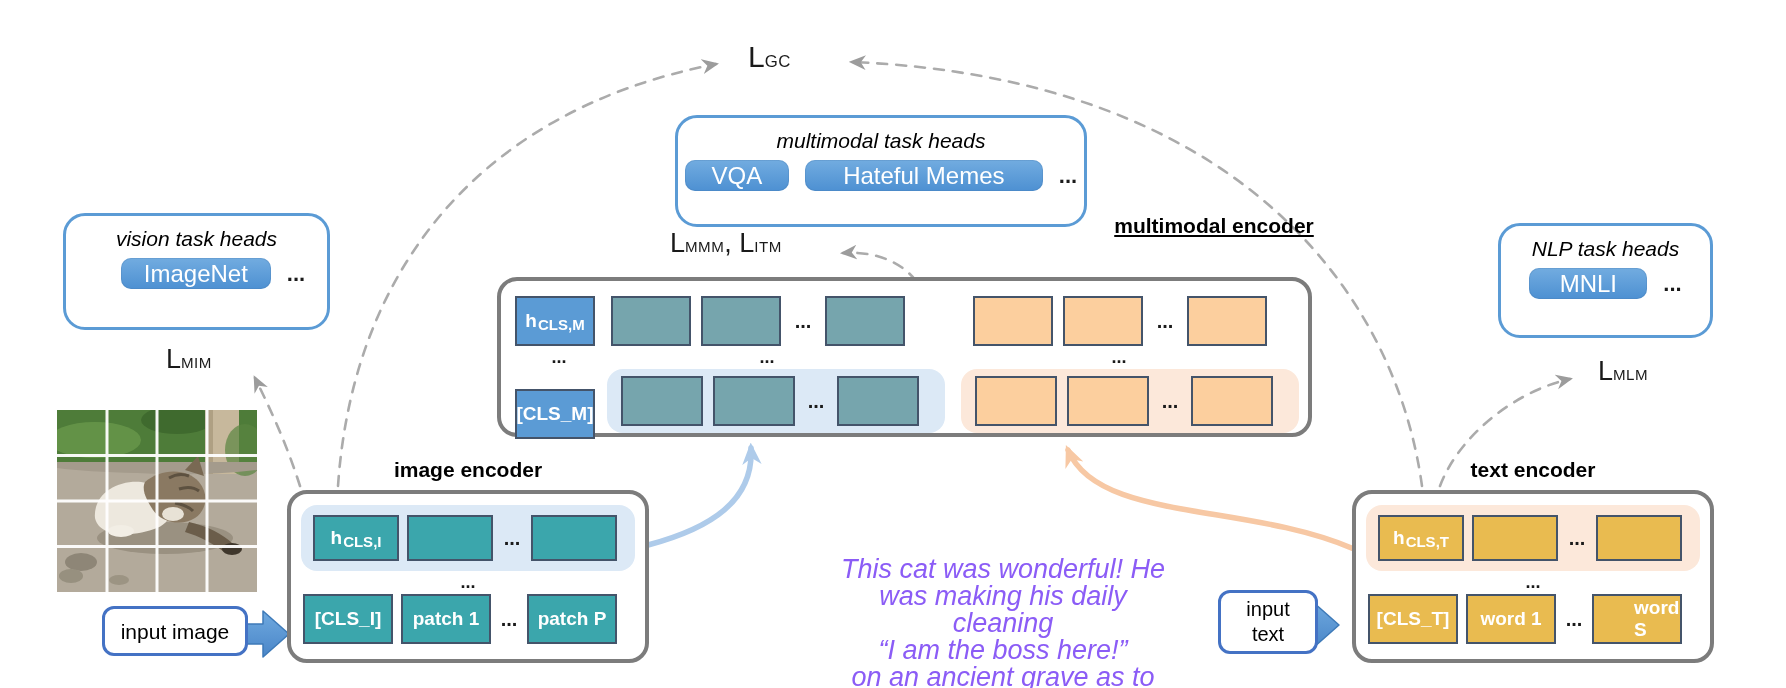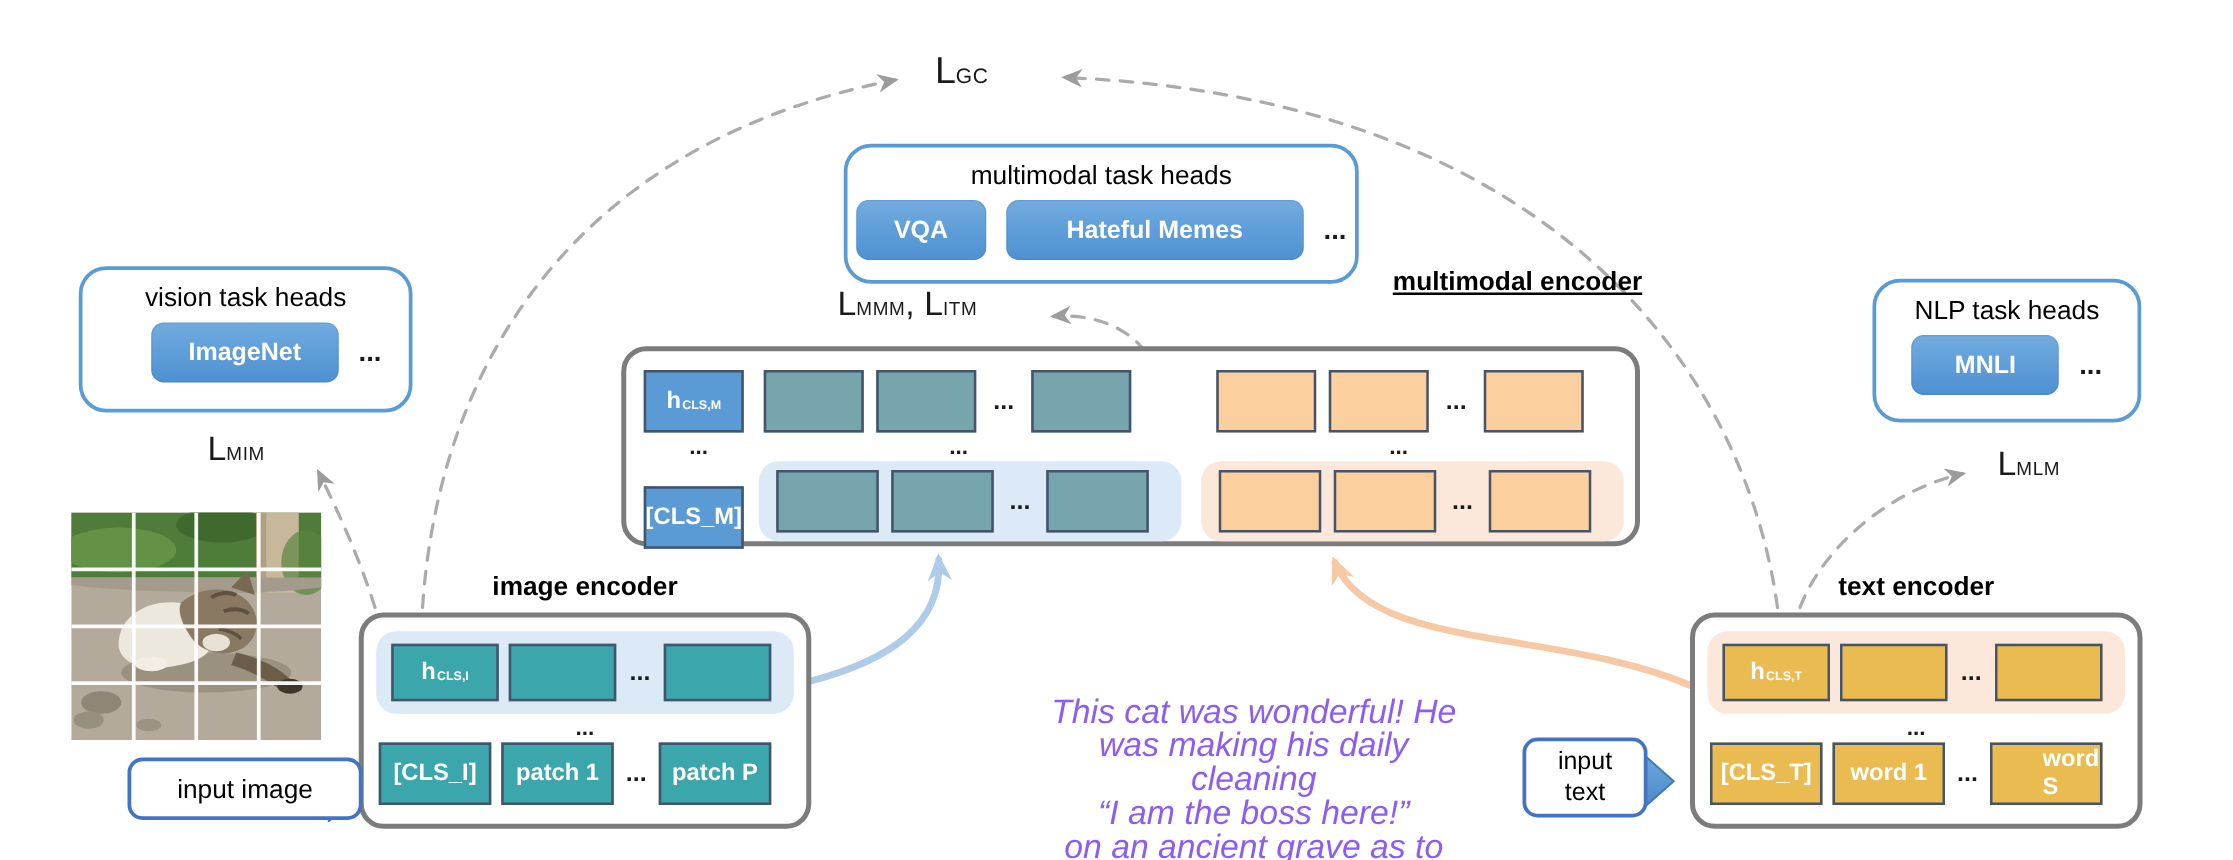--- a/index.html
+++ b/index.html
@@ -8,33 +8,33 @@
 
   
   .abs{position:absolute;}
   .block{border:2px solid #44546A;display:flex;align-items:center;justify-content:center;
          color:#fff;font-weight:bold;font-size:19px;box-sizing:border-box;}
   .teal{background:#3BA6AC;}
   .mteal{background:#76A5AD;}
   .orangeblk{background:#FCCF9E;}
   .goldblk{background:#E9BB50;}
   .blueblk{background:#5B9BD5;}
-  .block sub{font-size:10px;font-weight:bold;margin-left:1px;transform:translateY(3px);}
+  .block sub{font-size:15px;font-weight:bold;margin-left:1px;transform:translateY(3px);}
   .ell{font-weight:bold;color:#1a1a1a;font-size:20px;display:flex;align-items:center;justify-content:center;}
 
   .encoder-box{position:absolute;border:4px solid #7C7C7C;border-radius:20px;background:#fff;box-sizing:content-box;}
   .enc-label{position:absolute;font-weight:bold;font-size:21px;color:#000;text-align:center;}
 
   .task-box{position:absolute;border:3.5px solid #5B9BD5;border-radius:22px;background:#fff;
             display:flex;flex-direction:column;align-items:center;box-sizing:border-box;}
-  .task-title{font-size:21px;color:#000;margin-top:11px;}
+  .task-title{font-size:21px;color:#000;margin-top:11px;font-style:italic;}
   .task-row{display:flex;align-items:center;gap:16px;margin-top:7px;}
   .pill-btn{background:linear-gradient(180deg,#72ACE0 0%,#4D90D2 100%);border-radius:10px;color:#fff;
-            font-weight:bold;font-size:20px;display:flex;align-items:center;justify-content:center;
-            height:48px;box-shadow:0 0 0 1px rgba(70,120,170,.25) inset;}
+            font-weight:normal;font-size:24px;display:flex;align-items:center;justify-content:center;
+            height:31px;box-shadow:0 0 0 1px rgba(70,120,170,.25) inset;}
 
   .hl-blue{position:absolute;background:#DCE9F6;border-radius:16px;display:flex;align-items:center;gap:10px;padding:0 14px;box-sizing:border-box;}
   .hl-peach{position:absolute;background:#FCE8DA;border-radius:16px;display:flex;align-items:center;gap:10px;padding:0 14px;box-sizing:border-box;}
   .flexrow{position:absolute;display:flex;align-items:center;gap:10px;}
 
   .loss{position:absolute;color:#1a1a1a;font-size:27px;white-space:nowrap;}
   .loss .lsub{font-size:0.56em;letter-spacing:.5px;}
   .loss .sep{white-space:pre;}
   .loss-big{font-size:30px;}
 
@@ -205,21 +205,21 @@
       <g stroke="#FFFFFF" stroke-width="3" opacity="0.95">
         <line x1="50" y1="0" x2="50" y2="182"></line>
           <line x1="100" y1="0" x2="100" y2="182"></line>
           <line x1="150" y1="0" x2="150" y2="182"></line>
         <line x1="0" y1="45.5" x2="200" y2="45.5"></line>
           <line x1="0" y1="91" x2="200" y2="91"></line>
           <line x1="0" y1="136.5" x2="200" y2="136.5"></line>
       </g>
     </svg>
   </div>
-  <div class="input-label" style="left:62px;top:606px;width:188px;height:50px;">
+  <div class="input-label" style="left:62px;top:606px;width:146px;height:50px;">
     <span>input image</span>
   </div>
 
   <div class="caption" style="left:828px;top:556px;width:350px;">
     <div>This cat was wonderful! He</div>
     <div>was making his daily cleaning</div>
     <div>“I am the boss here!”</div>
     <div>on an ancient grave as to say</div>
   </div>
 

